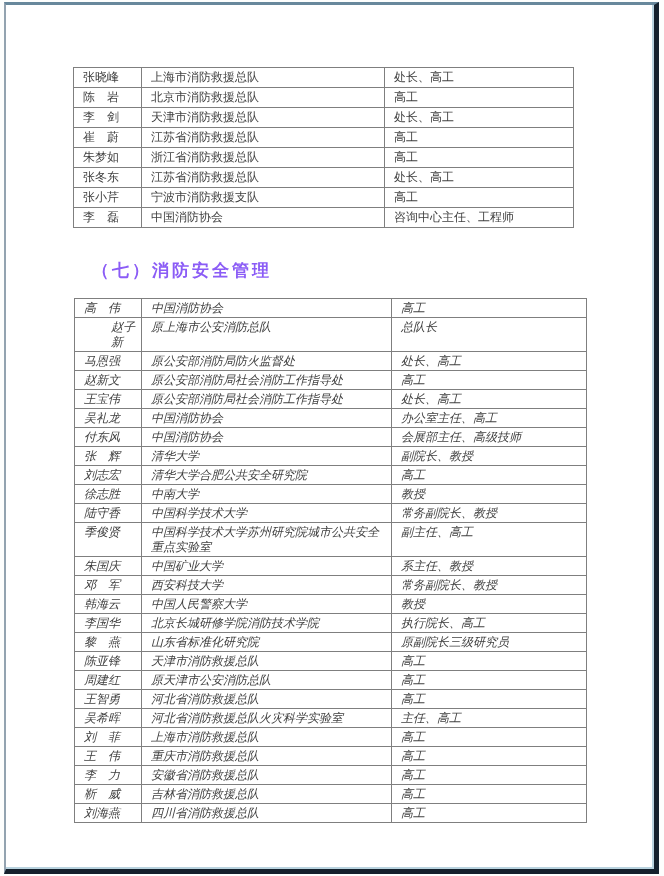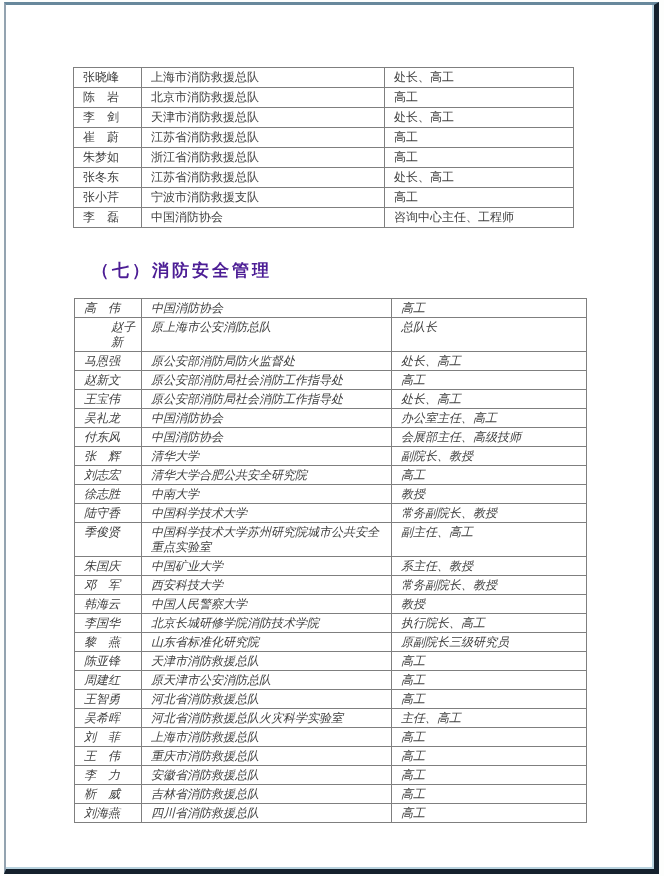--- a/index.html
+++ b/index.html
@@ -50,21 +50,21 @@
   #table2 td { height: 16px; }
   tr.tall td { height: 31px; vertical-align: top; padding-top: 2px; }
   tr.tall td.vmid { vertical-align: middle; padding-left: 36px; }
   .section-heading {
     position: absolute;
     top: 254px;
     left: 86px;
     font-size: 17px;
     font-weight: 600;
     letter-spacing: 3px;
-    color: #4c1d95;
+    color: #8b5cf6;
     white-space: nowrap;
   }
 </style>
 </head>
 <body>
 
 <div class="stage">
   <div class="page">
 
     <table id="table1">

